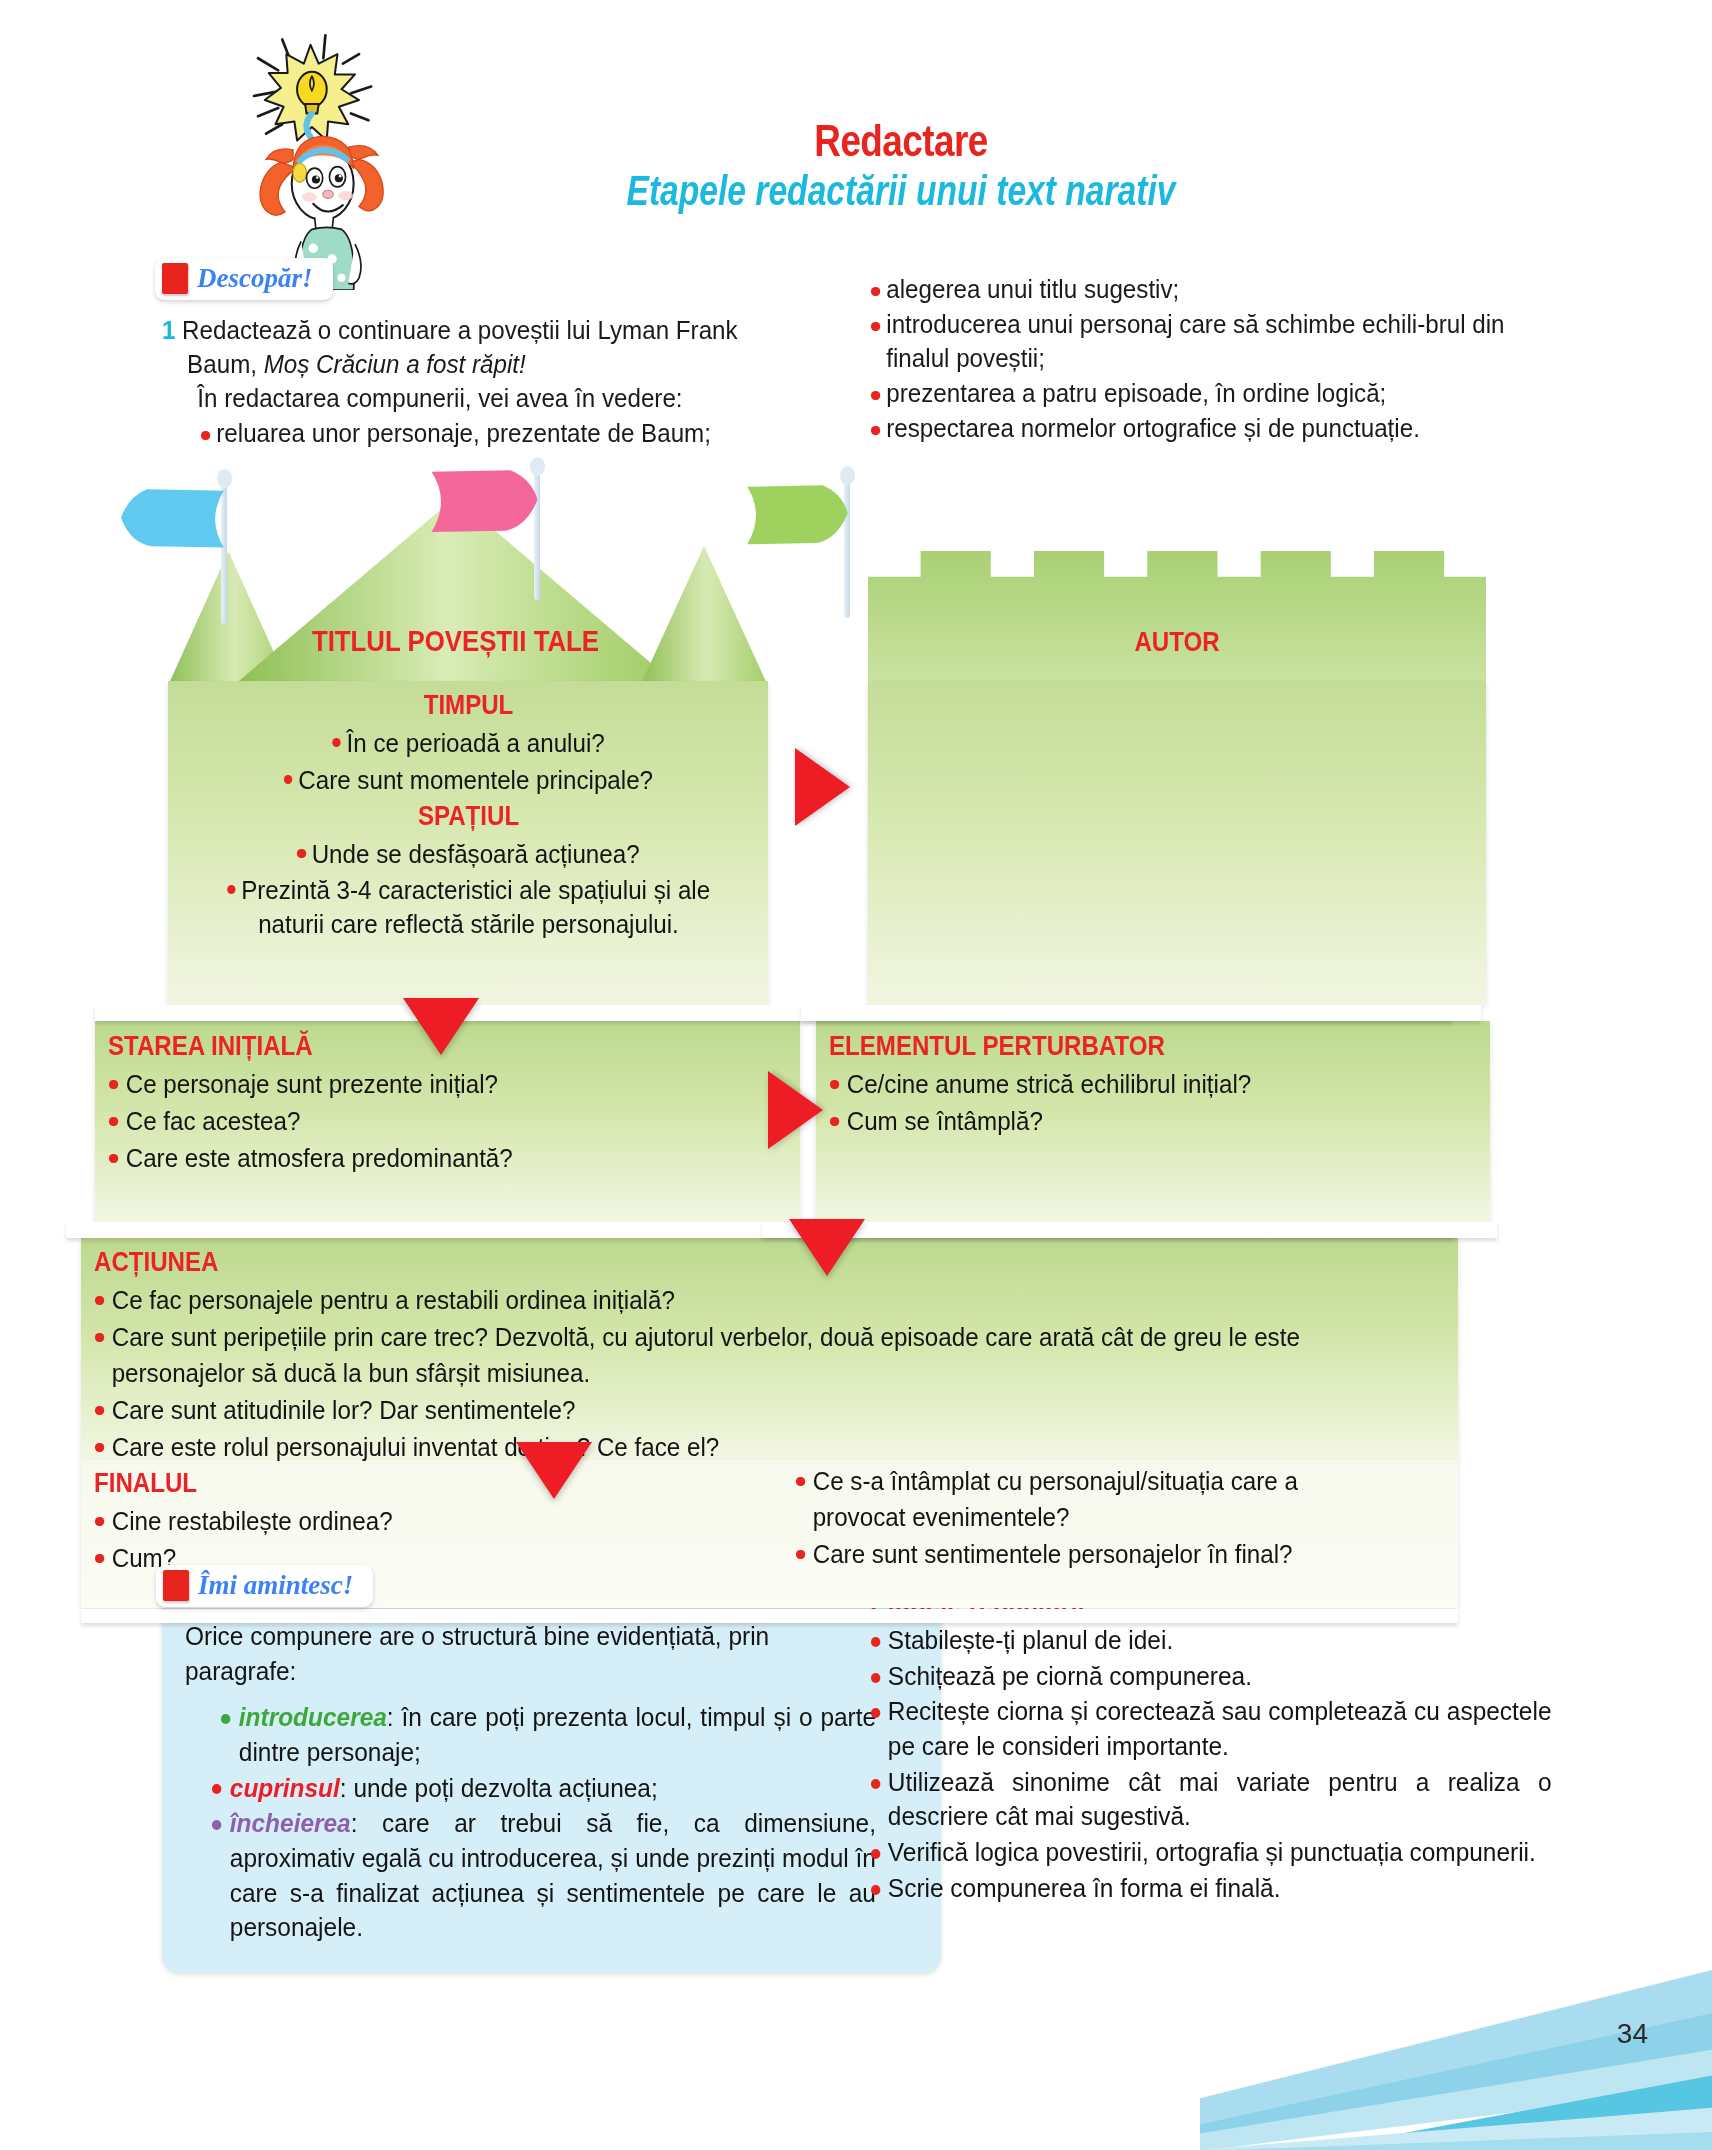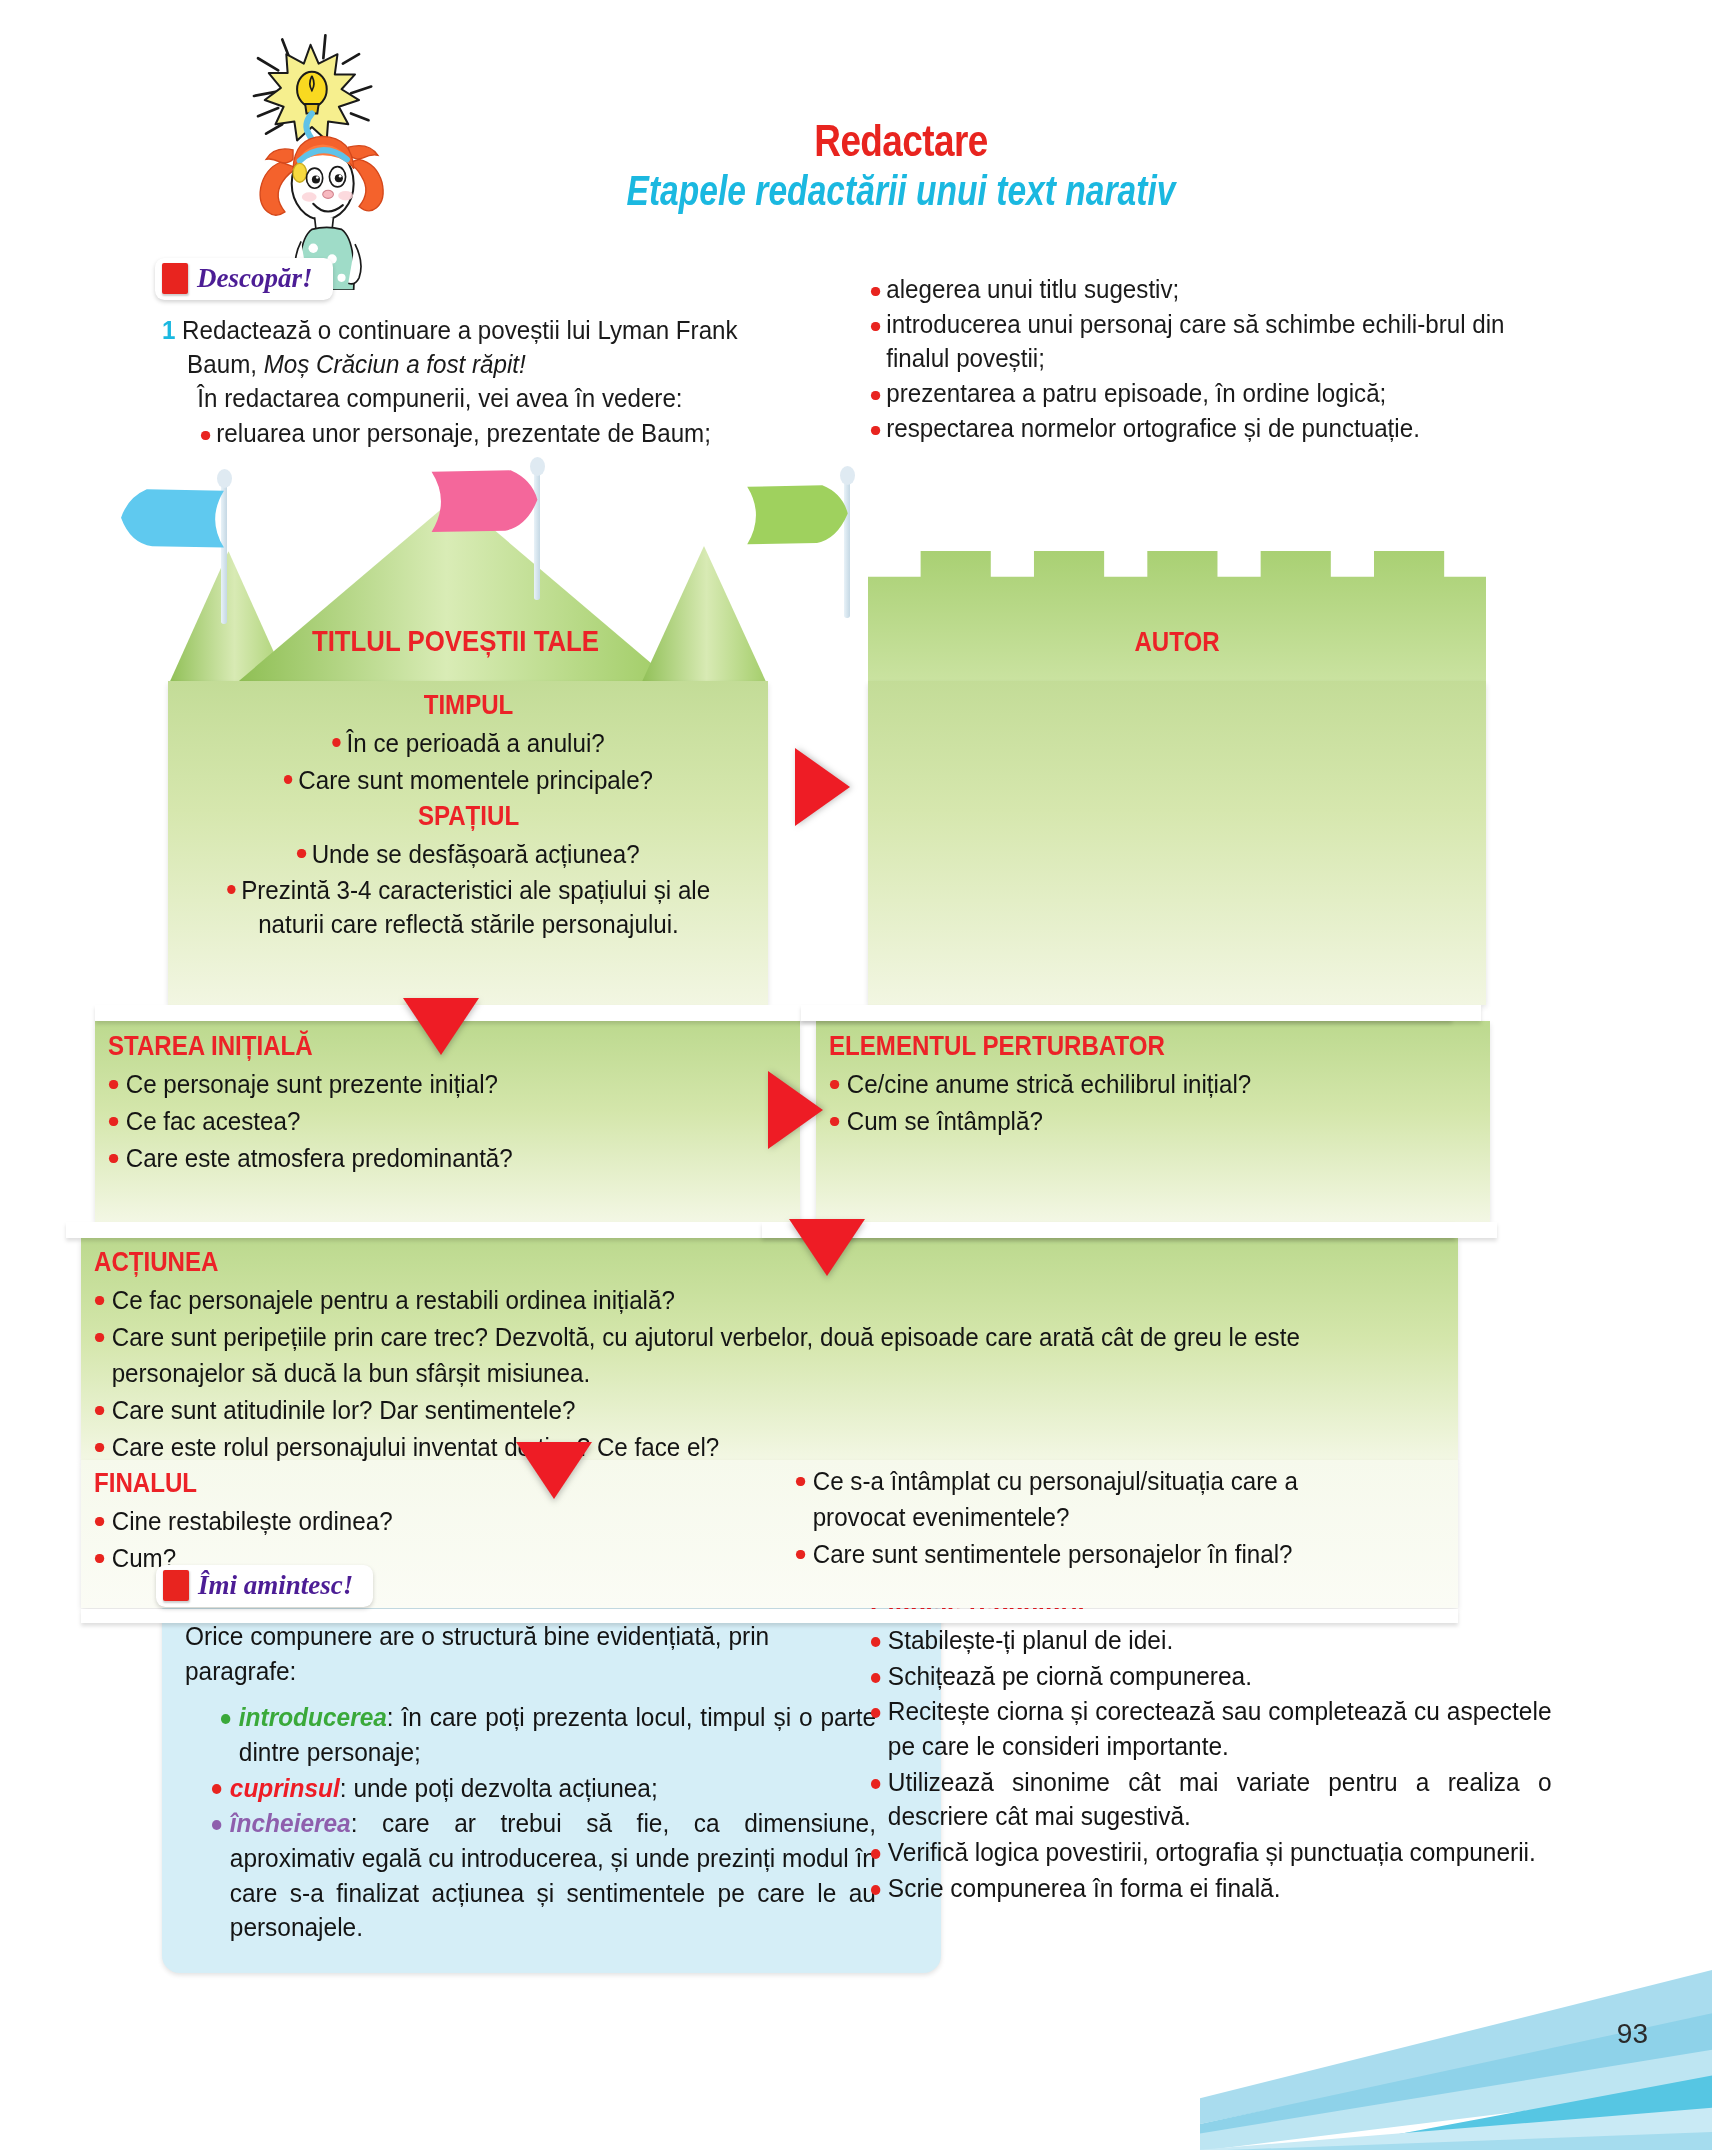--- a/index.html
+++ b/index.html
@@ -49,21 +49,21 @@
     height: 42px;
   }
   .chip-square {
     width: 26px; height: 31px;
     background: #e8241f;
     border-radius: 2px;
     flex: 0 0 auto;
     box-shadow: 0.7px 1.3px 2px rgba(0,0,0,0.2);
   }
   .chip-label {
-    color: #4c1d95;
+    color: #3b82f6;
     font-size: 27px;
     font-weight: bold;
     font-style: italic;
     font-family: "Liberation Serif", serif;
     white-space: nowrap;
   }
 
   
   .intro-left { position: absolute; left: 162px; top: 314px; width: 681px; }
   .intro-right { position: absolute; left: 870px; top: 273px; width: 718px; }
@@ -567,16 +567,16 @@
   <div class="footer-wave">
     <svg viewBox="0 0 760 290" width="513" height="196" preserveAspectRatio="none">
       <path d="M0 212 L760 22 L760 92 L0 250 Z" fill="#a9dcee"></path>
       <path d="M0 250 L760 86 L760 150 L0 288 Z" fill="#8ed2e9"></path>
       <path d="M0 264 L760 140 L760 196 L0 290 Z" fill="#bde5f2"></path>
       <path d="M160 290 L760 178 L760 238 L320 290 Z" fill="#56c6e3"></path>
       <path d="M0 288 L760 226 L760 272 L0 290 Z" fill="#c9eaf5"></path>
       <path d="M0 290 L760 262 L760 290 Z" fill="#a5dcee"></path>
     </svg>
   </div>
-  <div class="page-no">93</div>
+  <div class="page-no">34</div>
 
 </div>
 
 
 </body></html>

